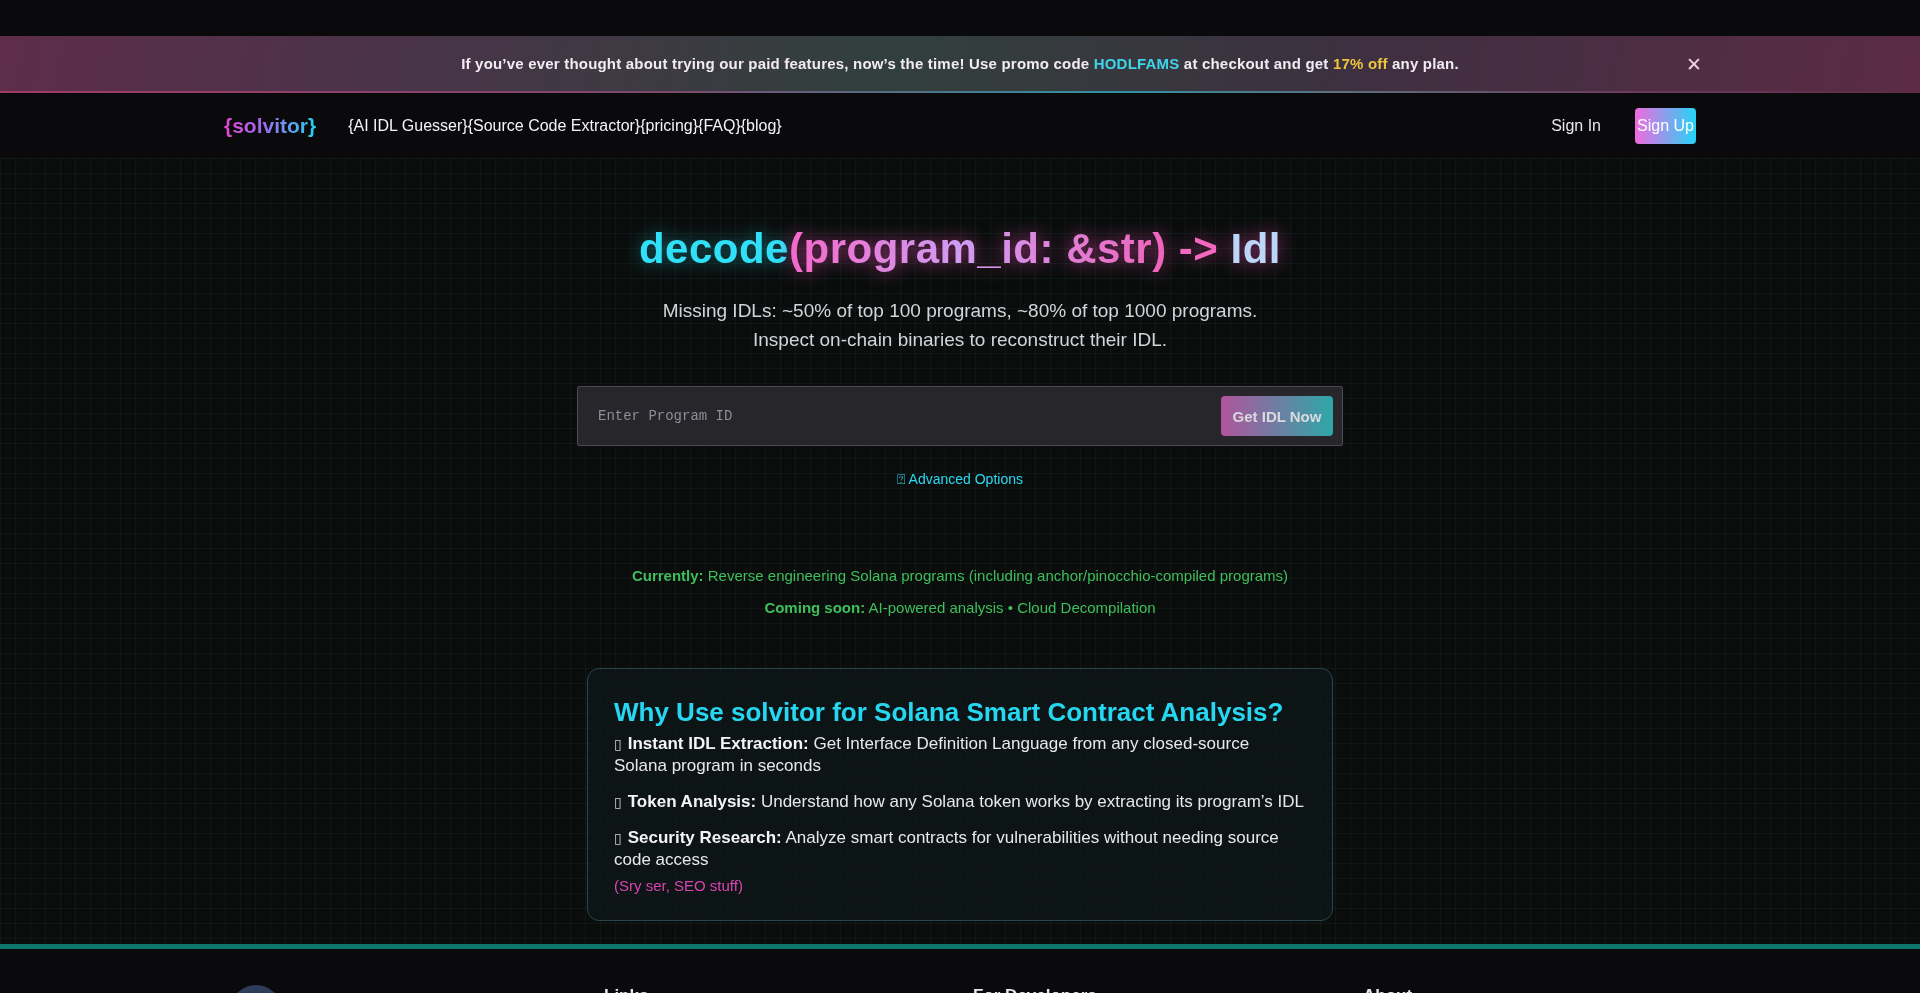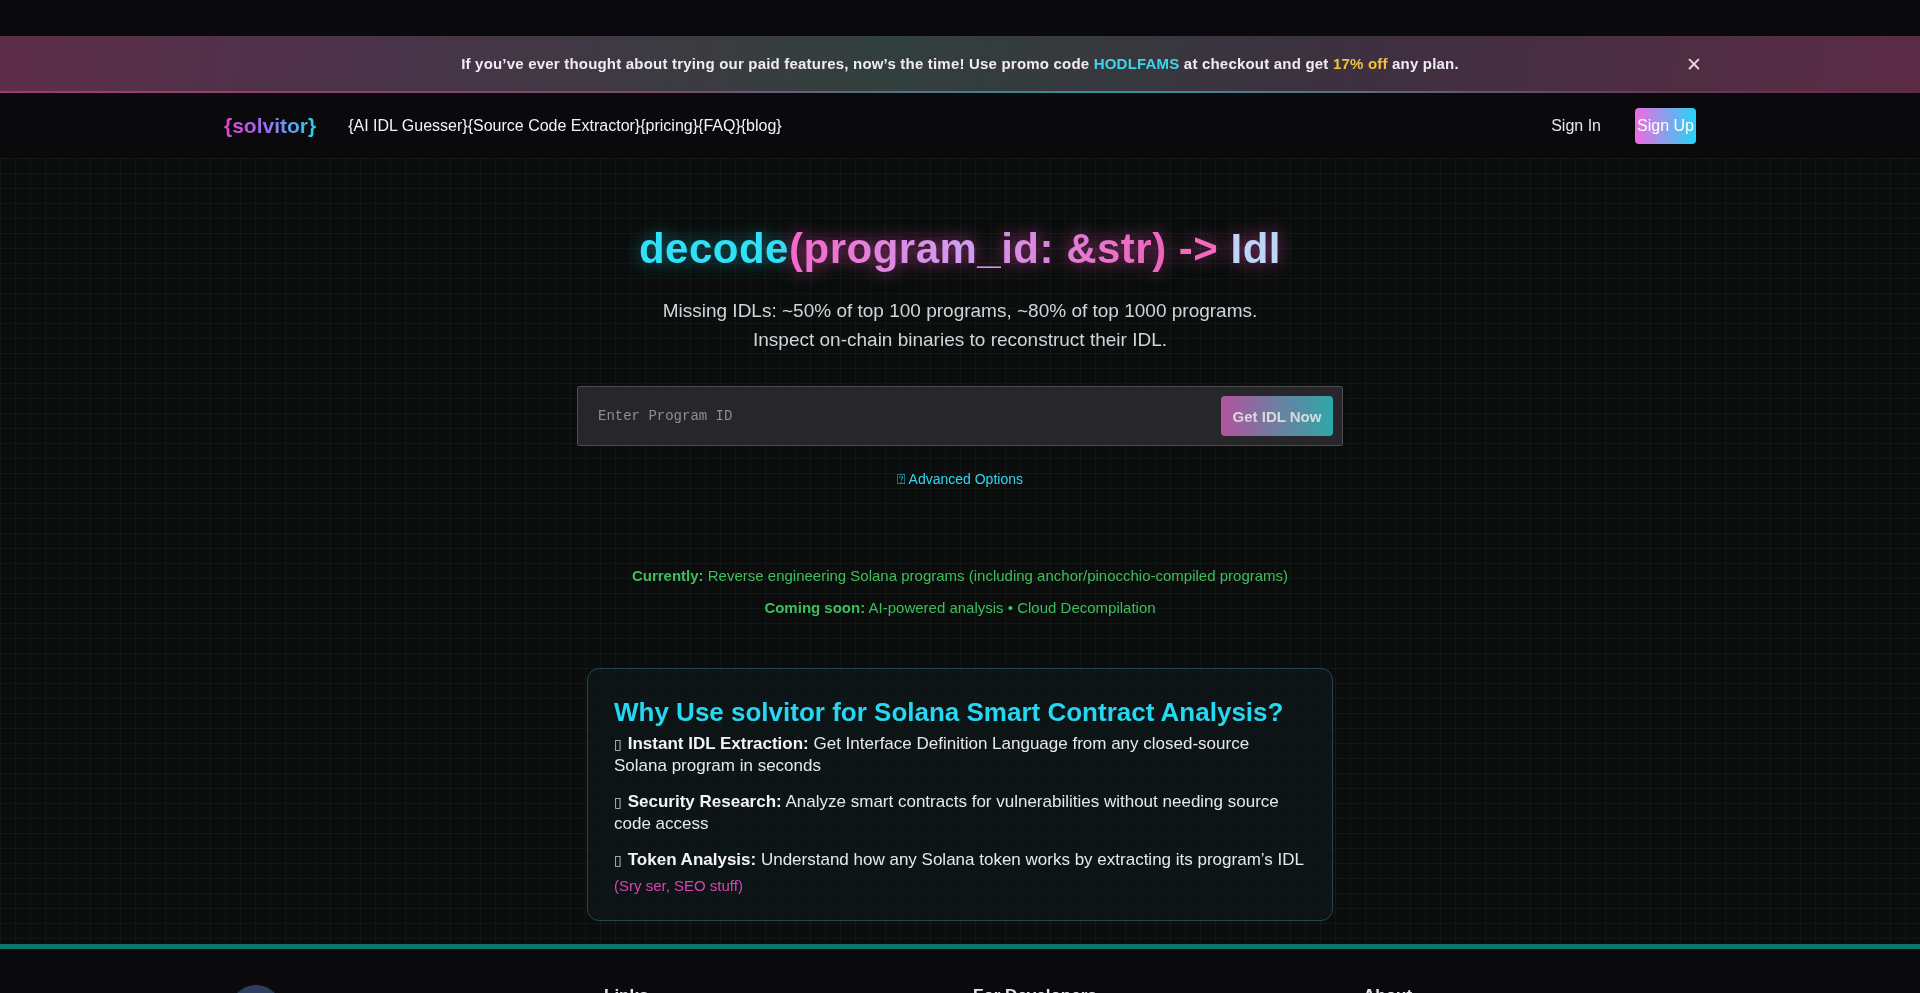--- a/index.html
+++ b/index.html
@@ -161,22 +161,22 @@
 
   <div class="status">
     <div class="line1"><b>Currently:</b><span> Reverse engineering Solana programs (including anchor/pinocchio-compiled programs)</span></div>
     <div class="line2"><b>Coming soon:</b><span> AI-powered analysis • Cloud Decompilation</span></div>
   </div>
 
   <div class="why-box">
     <div class="why-heading">Why Use solvitor for Solana Smart Contract Analysis?</div>
     <ul class="why-list">
       <li><span class="b-icon">▯</span><span class="b-label">Instant IDL Extraction:</span><span> Get Interface Definition Language from any closed-source Solana program in seconds</span></li>
+      <li><span class="b-icon">▯</span><span class="b-label">Token Analysis:</span><span> Understand how any Solana token works by extracting its program’s IDL</span></li>
       <li><span class="b-icon">▯</span><span class="b-label">Security Research:</span><span> Analyze smart contracts for vulnerabilities without needing source code access</span></li>
-      <li><span class="b-icon">▯</span><span class="b-label">Token Analysis:</span><span> Understand how any Solana token works by extracting its program’s IDL</span></li>
     </ul>
     <div class="seo-note">(Sry ser, SEO stuff)</div>
   </div>
 
 </div>
 
 <div class="footer">
   <div class="f-logo">{}</div>
   <div class="f-col links">Links</div>
   <div class="f-col devs">For Developers</div>

